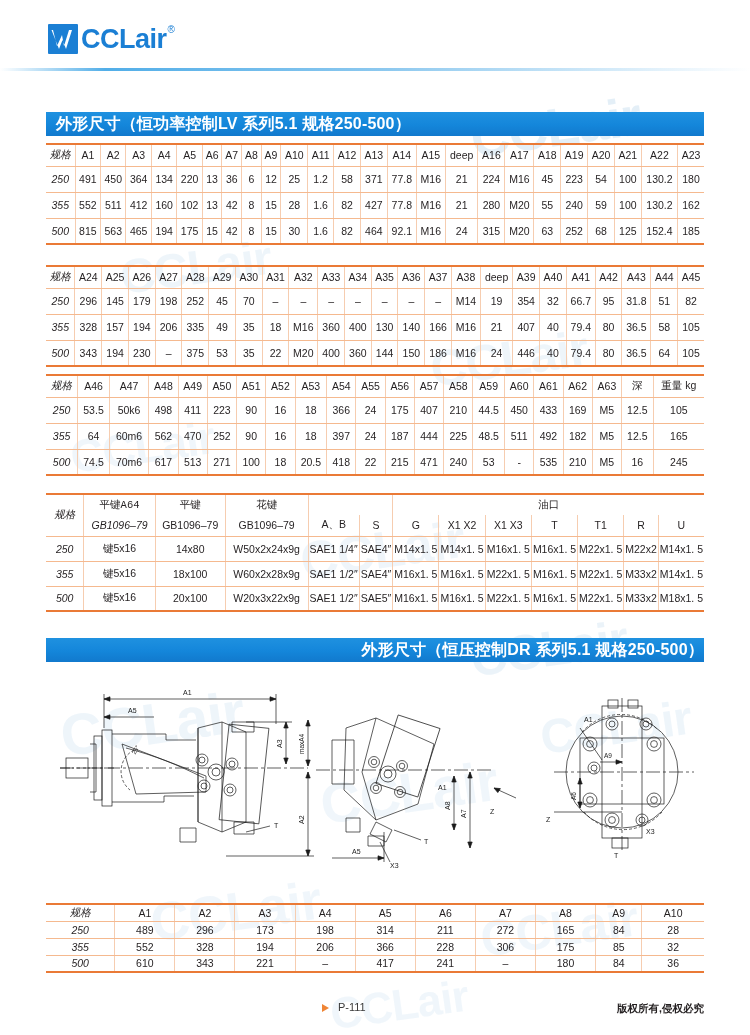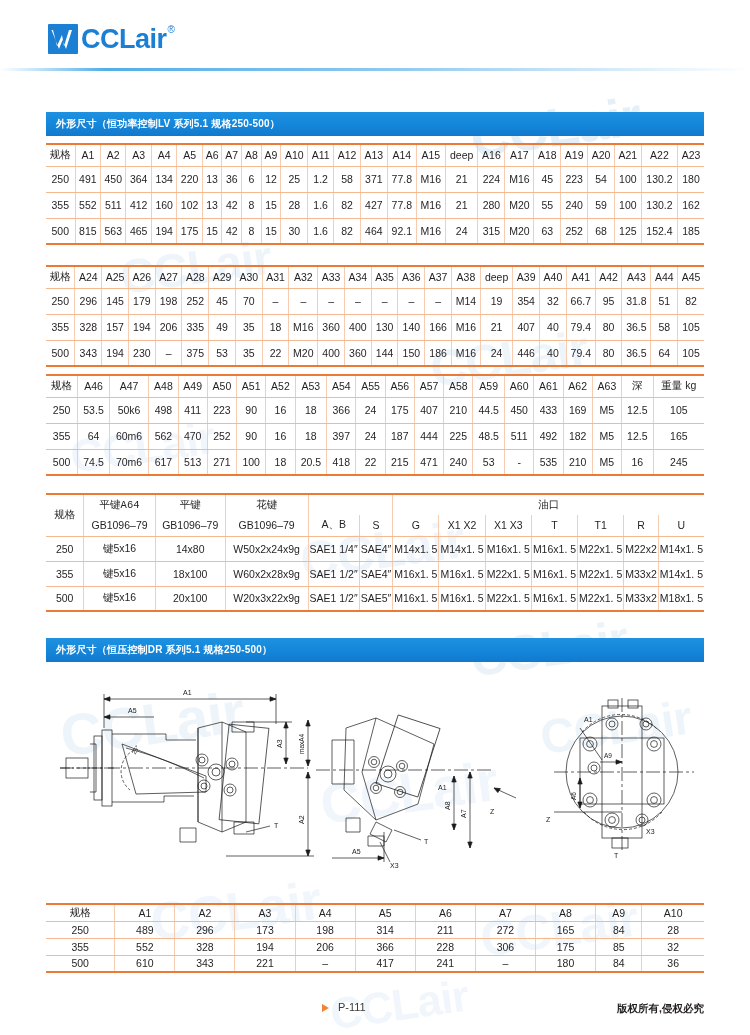--- a/index.html
+++ b/index.html
@@ -44,21 +44,21 @@
   }
   .header-rule{
     position:absolute;left:0;top:68px;width:750px;height:3px;
     background:linear-gradient(to right,#ffffff 0%,#52aee8 14%,#8ec9ef 52%,#ffffff 100%);
   }
 
   
   .section-bar{
     position:absolute;left:46px;width:658px;height:24px;
     background:linear-gradient(to bottom,#1f91e0 0%,#1486da 55%,#1179cd 100%);
-    color:#ffffff;font-size:10px;font-weight:bold;
+    color:#ffffff;font-size:16px;font-weight:bold;
     line-height:24px;padding-left:10px;box-sizing:border-box;
     letter-spacing:.2px;z-index:6;
   }
 
   
   .tbl{
     position:absolute;
     border-collapse:collapse;
     font-size:10.5px;
     color:#231f20;
@@ -69,21 +69,21 @@
     border-left:1px solid #f6cdb0;
     border-right:1px solid #f6cdb0;
     border-top:1px solid #f5b98f;
     border-bottom:1px solid #f5b98f;
     text-align:center;vertical-align:middle;
     font-weight:normal;padding:0 1px;
     white-space:nowrap;
   }
   .tbl .edge-top td,.tbl .edge-top th{border-top:2px solid #ea7a36;}
   .tbl tr:last-child td{border-bottom:2px solid #ea7a36;}
-  .tbl td:first-child,.tbl th:first-child{border-left:none;}
+  .tbl td:first-child,.tbl th:first-child{border-left:none;font-style:italic;}
   .tbl td:last-child,.tbl th:last-child{border-right:none;}
   .hdr td{font-size:10.5px;}
 
   
   .tbl4 td{border-top:1px solid #f5b98f;border-bottom:1px solid #f5b98f;}
   .tbl4 .nb{border-top:none;}
   .tbl4 .nobb{border-bottom:none;font-family:Liberation Mono, monospace;}
   .tbl4 .blank{border-left:none;border-right:none;}
 
   
@@ -522,21 +522,21 @@
           <td>M16x1. 5</td>
           <td>M22x1. 5</td>
           <td>M16x1. 5</td>
           <td>M22x1. 5</td>
           <td>M33x2</td>
           <td>M18x1. 5</td>
         </tr>
       </tbody>
     </table>
 
-  <div class="section-bar" style="top:638px;">外形尺寸（恒压控制DR  系列5.1  规格250-500）</div>
+  <div class="section-bar" style="top:638px;text-align:right;">外形尺寸（恒压控制DR  系列5.1  规格250-500）</div>
 
   <div class="drawings">
     <svg width="658" height="215" viewBox="0 0 658 215" fill="none" stroke="#1a1a1a" stroke-width="0.7">
 
       <g>
 
         <line x1="58" y1="27" x2="230" y2="27"></line>
         <path d="M58 27 l6 -2.2 v4.4 z" fill="#1a1a1a"></path>
         <path d="M230 27 l-6 -2.2 v4.4 z" fill="#1a1a1a"></path>
         <line x1="58" y1="22" x2="58" y2="56"></line>

